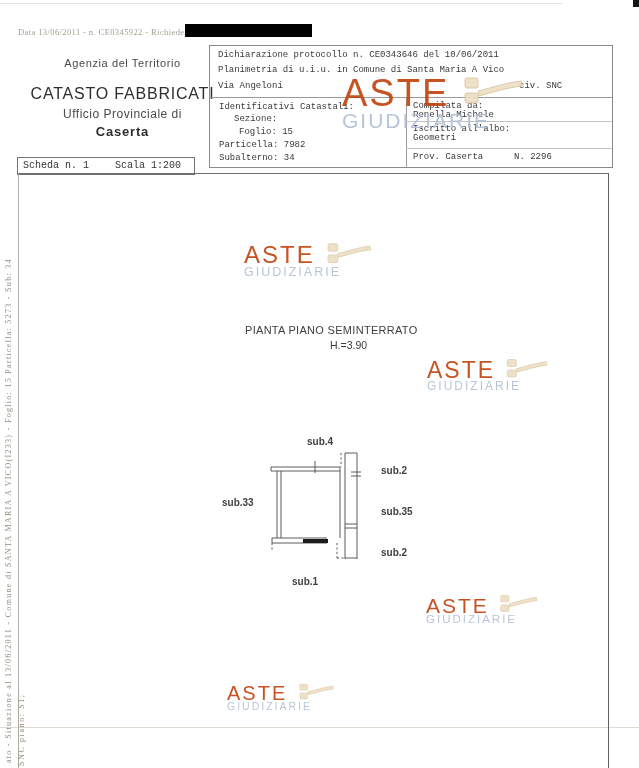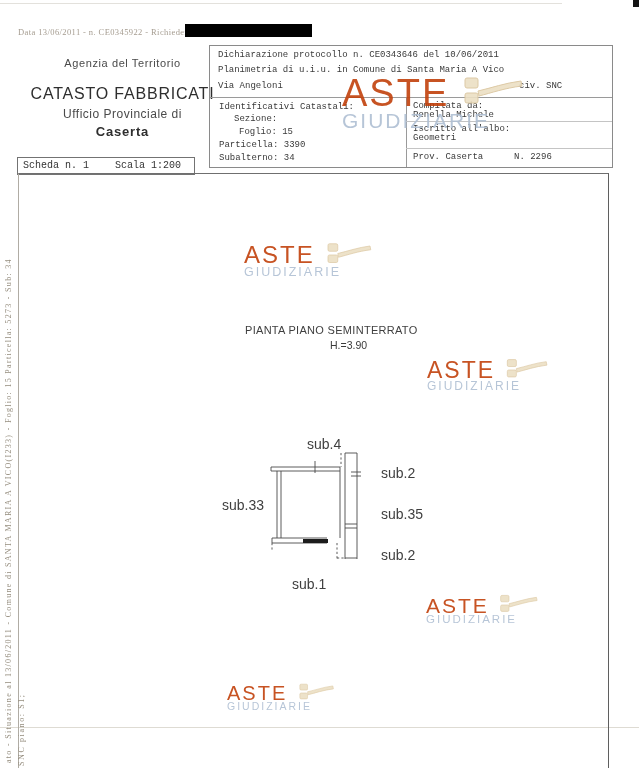--- a/index.html
+++ b/index.html
@@ -48,21 +48,21 @@
   .side-text{transform:rotate(-90deg);transform-origin:0 0;white-space:nowrap;
              font-size:8px;color:#958d7e;letter-spacing:1.3px;}
   .side1{left:4px;top:763px;}
   .side2{left:17px;top:766px;letter-spacing:1.6px;}
 
   
   .plan-title{left:245px;top:324px;font-size:11px;color:#3f3f3f;letter-spacing:.3px;}
   .plan-height{left:330px;top:339px;font-size:10.5px;color:#3a3a3a;}
 
   
-  .sublabel{font-size:14px;color:#3f3f3f;}
+  .sublabel{font-size:10px;color:#3f3f3f;font-weight:bold;}
 
   
   .wm{pointer-events:none;z-index:5;opacity:.9;}
   .wm .row1{display:flex;align-items:center;}
   .wm .aste{color:#c2410c;font-weight:normal;letter-spacing:2px;line-height:1;}
   .wm .giud{color:#afbfd3;letter-spacing:2px;line-height:1;margin-top:-2px;}
   .wm svg{display:block;margin-left:4px;}
   .wm1 .aste{font-size:38px;} .wm1 .giud{font-size:21px;}
   .wm2 .aste{font-size:24px;} .wm2 .giud{font-size:12.5px;}
   .wm3 .aste{font-size:23px;} .wm3 .giud{font-size:12px;}
@@ -93,21 +93,21 @@
   <div class="abs decl mono">
     <div class="row" style="top:4px;">Dichiarazione protocollo n. CE0343646 del 10/06/2011</div>
     <div class="row" style="top:19px;">Planimetria di u.i.u. in Comune di Santa Maria A Vico</div>
     <div class="row" style="top:35px;">Via Angeloni</div>
     <div class="row" style="top:35px;left:309px;">civ. SNC</div>
     <div class="hdiv" style="top:51px;"></div>
     <div class="vdiv"></div>
     <div class="row" style="top:56px;left:9px;">Identificativi Catastali:</div>
     <div class="row" style="top:68px;left:24px;">Sezione:</div>
     <div class="row" style="top:81px;left:29px;">Foglio: 15</div>
-    <div class="row" style="top:94px;left:9px;">Particella: 3390</div>
+    <div class="row" style="top:94px;left:9px;">Particella: 7982</div>
     <div class="row" style="top:107px;left:9px;">Subalterno: 34</div>
     <div class="hdiv2" style="top:75px;left:196px;width:206px;"></div>
     <div class="hdiv2" style="top:102px;left:196px;width:206px;"></div>
     <div class="row" style="top:55px;left:203px;">Compilata da:</div>
     <div class="row" style="top:64px;left:203px;">Renella Michele</div>
     <div class="row" style="top:78px;left:203px;">Iscritto all'albo:</div>
     <div class="row" style="top:87px;left:203px;">Geometri</div>
     <div class="row" style="top:106px;left:203px;">Prov. Caserta</div>
     <div class="row" style="top:106px;left:304px;">N. 2296</div>
   </div>

